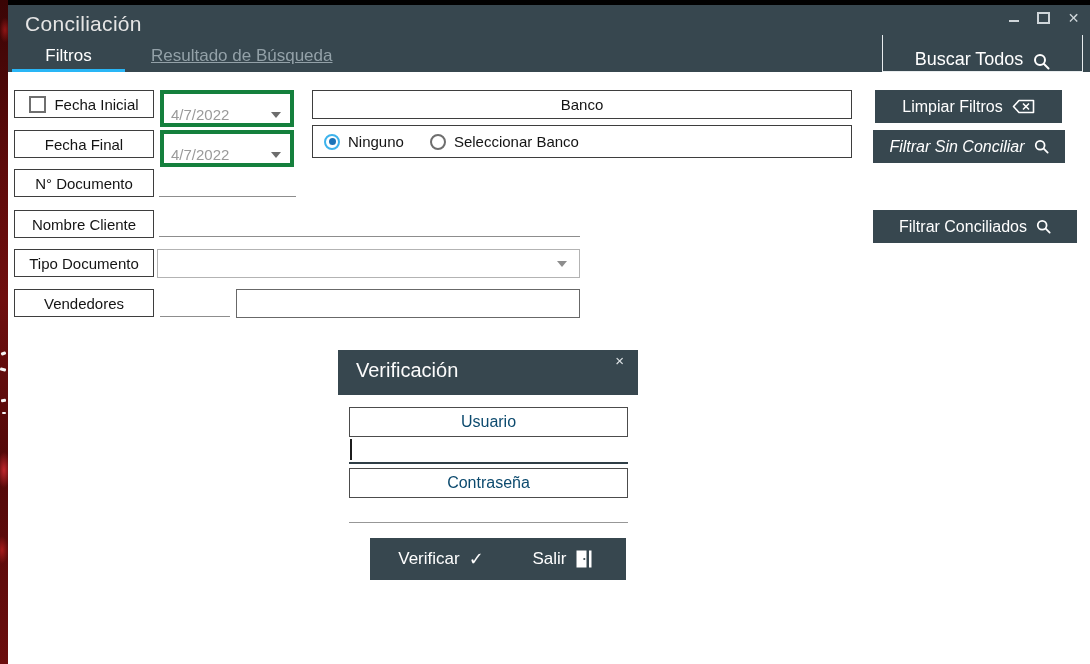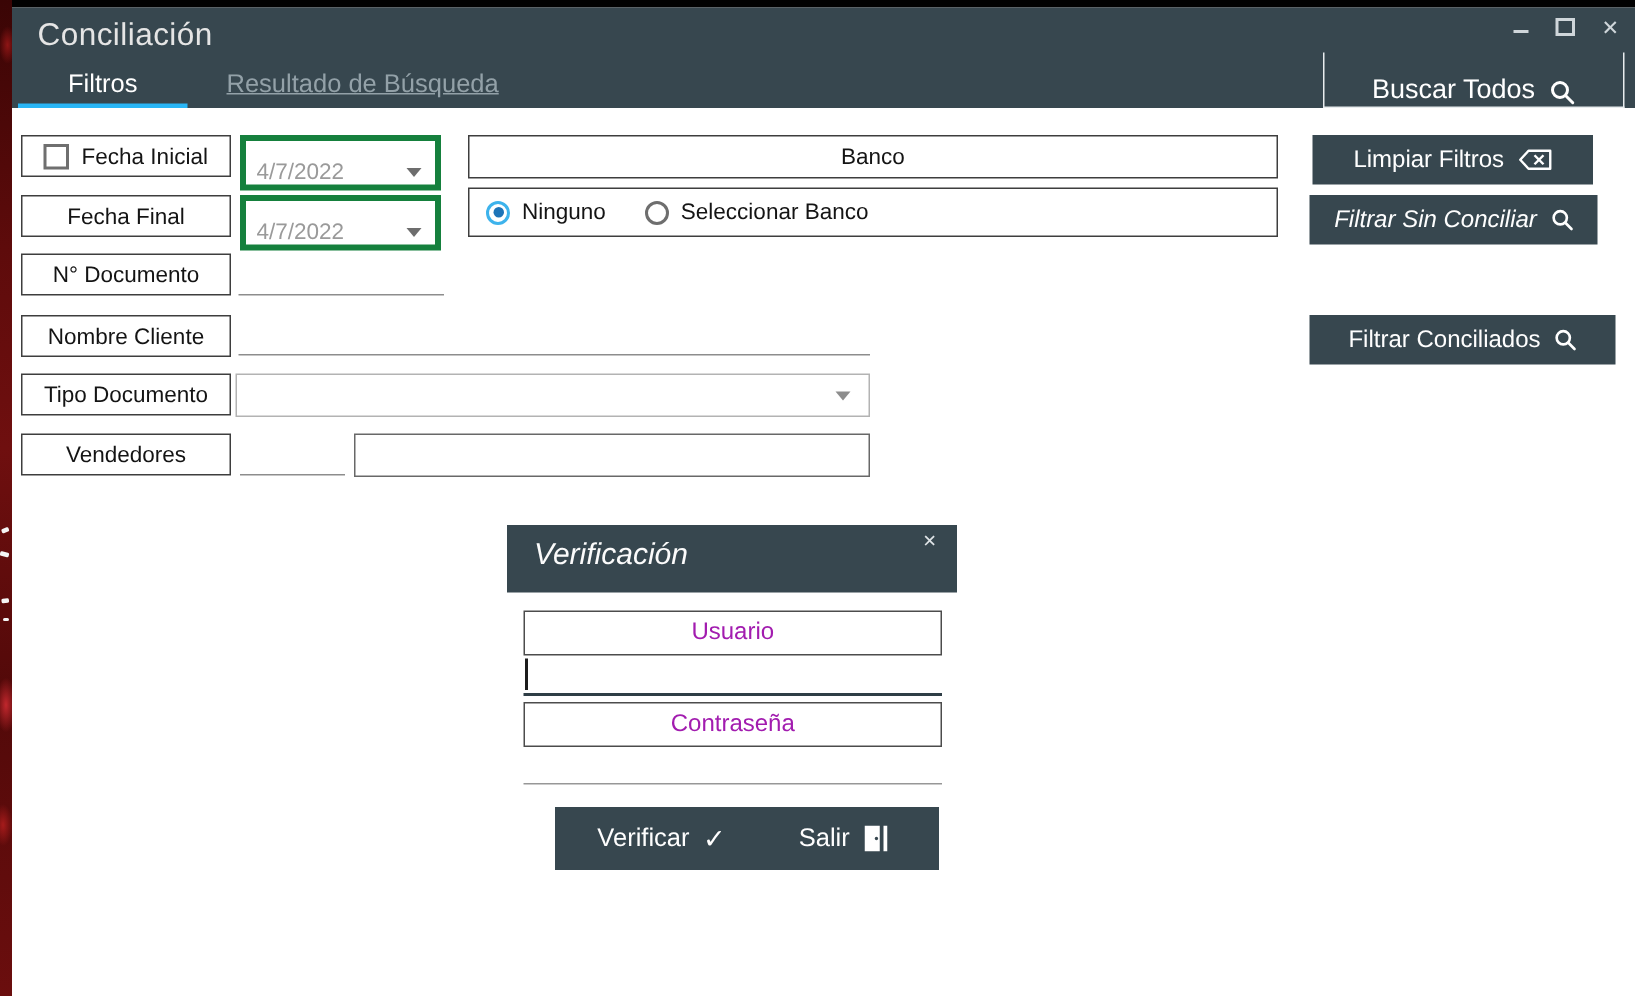--- a/index.html
+++ b/index.html
@@ -66,25 +66,25 @@
 
   
   .slate-btn{position:absolute;background:#37474f;color:#fefefe;border:none;
     display:flex;align-items:center;justify-content:center;gap:9px;font-size:16px;
     font-family:"Liberation Sans",sans-serif;box-sizing:border-box;cursor:default;}
   .btn-limpiar{left:875px;top:90px;width:187px;height:33px;}
   .btn-sin{left:873px;top:130px;width:192px;height:33px;font-style:italic;}
   .btn-con{left:873px;top:170px;width:204px;height:33px;margin-top:40px;}
 
   
-  .dlg-header{position:absolute;left:338px;top:350px;width:300px;height:45px;background:#37474f;font-style:italic;}
+  .dlg-header{position:absolute;left:338px;top:350px;width:300px;height:45px;background:#37474f;}
   .dlg-title{position:absolute;left:18px;top:9px;font-size:20px;color:#fbfbfb;}
   .dlg-close{position:absolute;right:14px;top:2px;color:#dfe4e7;font-size:15px;cursor:default;}
   .dlg-label{position:absolute;left:349px;width:279px;height:30px;border:1px solid #4c4c4c;
-    display:flex;align-items:center;justify-content:center;font-size:16px;color:#a21caf;box-sizing:border-box;}
+    display:flex;align-items:center;justify-content:center;font-size:16px;color:#0c4a6e;box-sizing:border-box;}
   .dlg-user-wrap{position:absolute;left:349px;top:438px;width:279px;height:24px;border-bottom:2px solid #2f3e46;}
   .dlg-caret{position:absolute;left:1px;top:1px;width:2px;height:21px;background:#1c1c1c;}
   .dlg-input{position:absolute;left:0;top:0;width:100%;height:22px;border:none;outline:none;
     background:transparent;font:15px "Liberation Sans",sans-serif;}
   .dlg-pwd-wrap{position:absolute;left:349px;top:497px;width:279px;height:25px;border-bottom:1px solid #979797;}
   .btn-verificar{left:370px;top:538px;width:137px;height:42px;font-size:17px;padding-left:11px;}
   .btn-salir{left:498px;top:538px;width:128px;height:42px;font-size:17px;}
   .check-glyph{font-size:18px;margin-top:-1px;}
 </style>
 </head>

